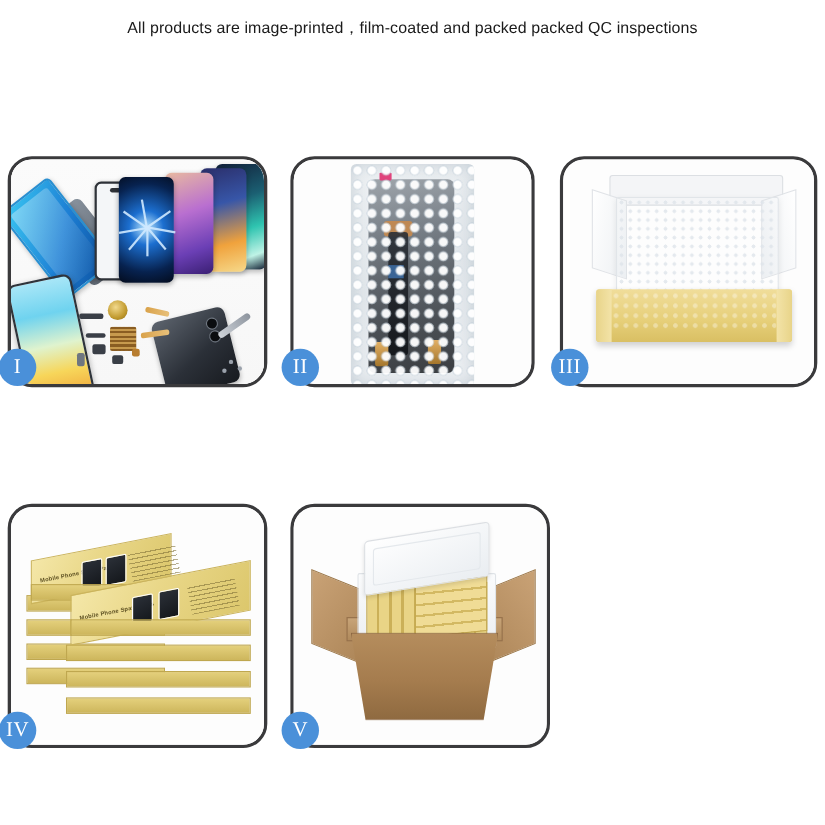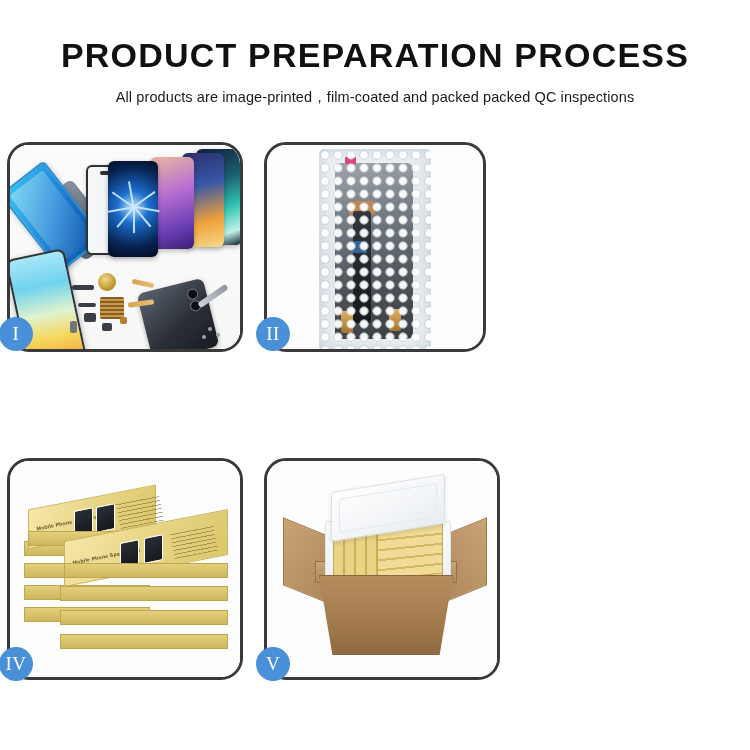--- a/index.html
+++ b/index.html
@@ -214,21 +214,20 @@
   .tapeside{position:absolute;left:34px;top:44px;width:13px;height:26px;
     background:rgba(150,118,78,.75);transform:skewY(22deg);}
   .tapeside2{top:128px;}
 </style>
 </head>
 <body>
 
 <div class="page">
 
   <div class="header">
-    <div class="title">PRODUCT PREPARATION PROCESS</div>
     <div class="subtitle">All products are image-printed，film-coated and packed packed QC inspections</div>
   </div>
 
   <div class="grid">
 
     <div class="panel r1 c1">
       <div class="canvas">
         <div class="p1bg"></div>
         <div class="art">
           <div class="ph small-back"></div>
@@ -280,20 +279,36 @@
           <div class="lcd-ic"></div>
           <div class="pinktag"></div>
           <div class="goldtab" style="left:22px;top:162px;"></div>
           <div class="goldtab" style="left:70px;top:160px;"></div>
           <div class="bubbles"></div>
         </div>
       </div>
       <div class="badge">II</div>
     </div>
 
+    <div class="panel r1 c3">
+      <div class="canvas">
+        <div class="mailer">
+          <div class="lid-back"></div>
+          <div class="lid-left"></div>
+          <div class="lid-right"></div>
+          <div class="foam tex"></div>
+          <div class="tray">
+            <div class="tray-in"></div>
+            <div class="tray-lipL"></div>
+            <div class="tray-lipR"></div>
+          </div>
+        </div>
+      </div>
+      <div class="badge">III</div>
+    </div>
 
     <div class="panel r2 c1">
       <div class="canvas">
         <div class="stack">
 
           <div class="bx" style="left:0;top:52px;width:126px;height:22px;">
               <div class="side" style="top:8px;"></div>
             </div>
           <div class="bx" style="left:0;top:74px;width:126px;height:22px;">
               <div class="side" style="top:8px;"></div>

